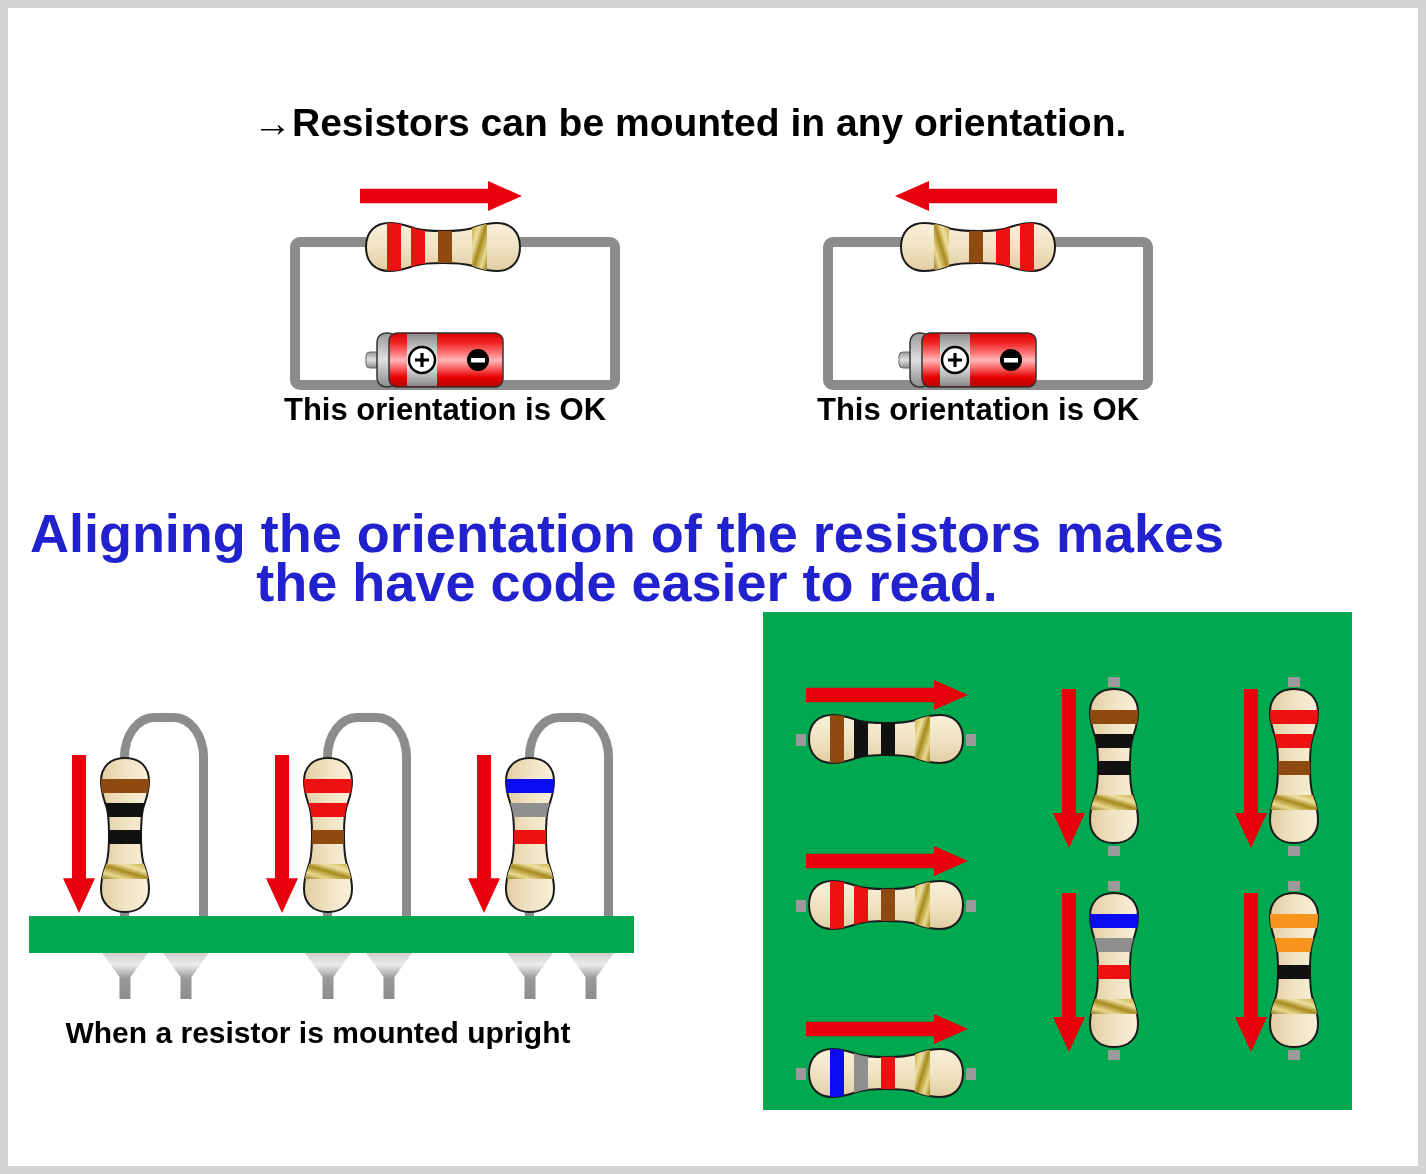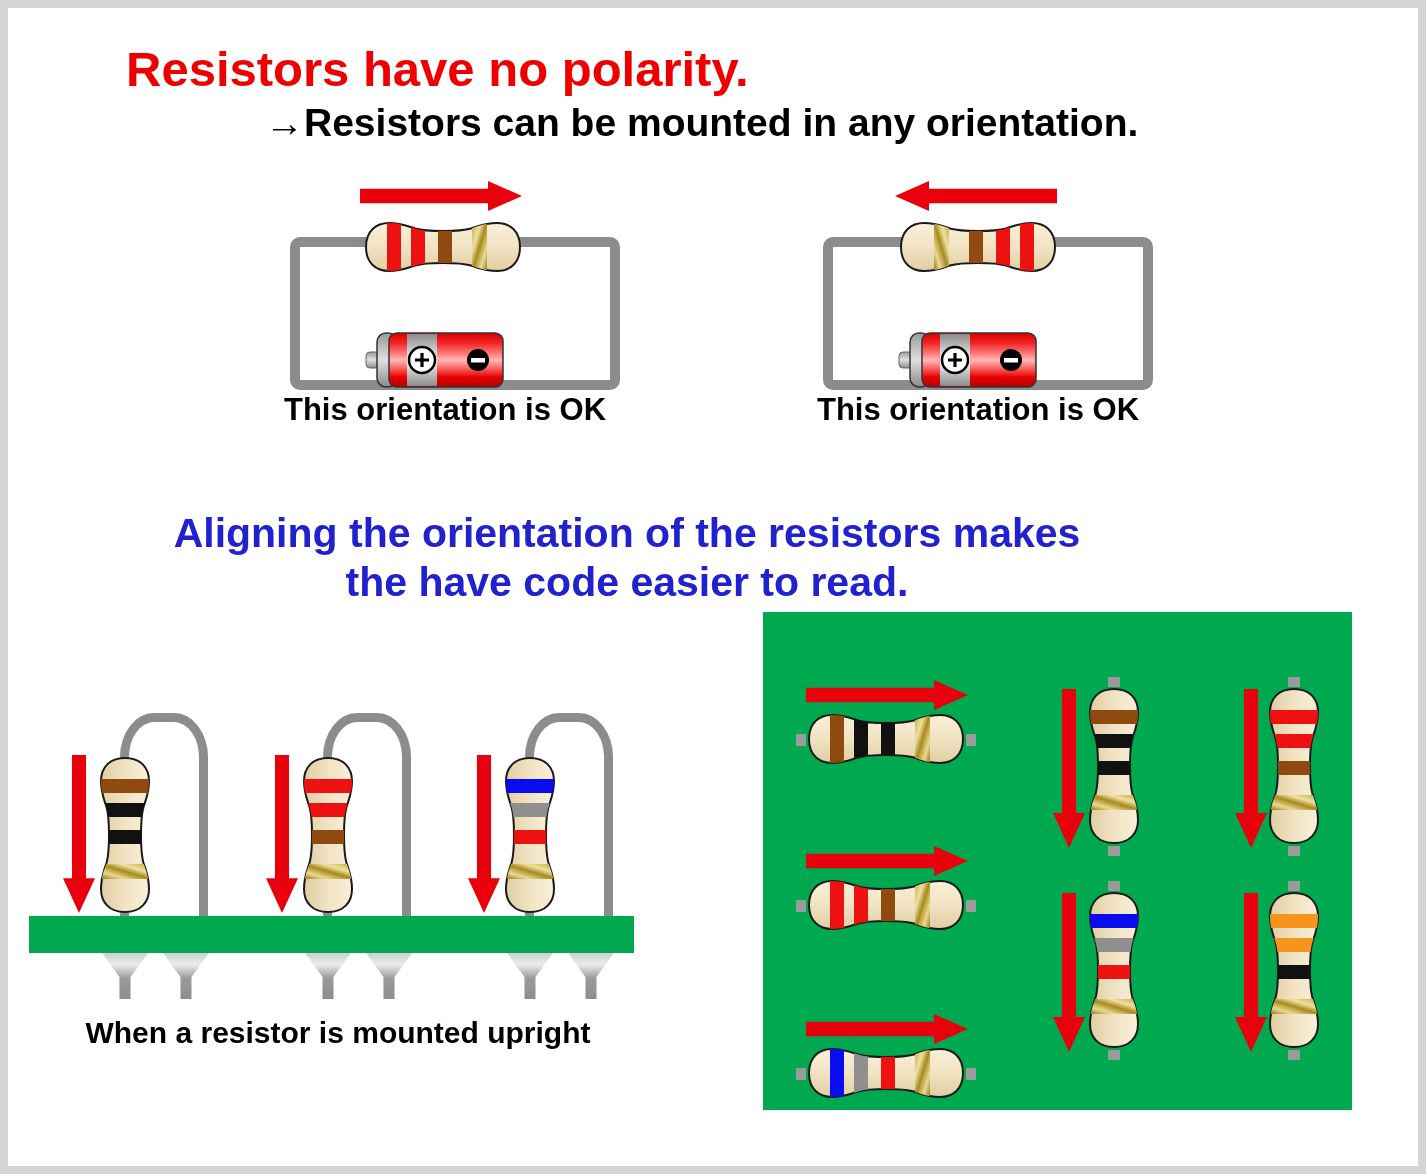--- a/index.html
+++ b/index.html
@@ -6,21 +6,21 @@
     --page-border:#d4d4d4; --green:#00a94f; --arrow:#e8000d; --wire:#8c8c8c;
     --lead:#9b9b9b; --title-red:#ee0000; --blue:#2121cd;
   }
   html,body{margin:0;padding:0;background:#fff;}
   .page{position:relative;width:1426px;height:1174px;background:#ffffff;overflow:hidden;
         font-family:"Liberation Sans","DejaVu Sans",sans-serif;font-weight:bold;color:#000;}
   .frame{position:absolute;inset:0;border:8px solid var(--page-border);pointer-events:none;z-index:60;}
   .abs{position:absolute;}
   .title{font-size:49px;line-height:54px;color:var(--title-red);white-space:nowrap;}
   .subtitle{font-size:39px;line-height:46px;color:#000;white-space:nowrap;}
-  .blueheading{width:1254px;text-align:center;color:var(--blue);font-size:41px;line-height:49px;}
+  .blueheading{width:1254px;text-align:center;color:var(--blue);font-size:54px;line-height:49px;}
   .oklabel{width:404px;text-align:center;font-size:31px;white-space:nowrap;}
   .caption{text-align:center;font-size:30px;white-space:nowrap;}
   .wire{border:10px solid var(--wire);border-radius:10px;z-index:1;}
   .arrow{background:var(--arrow);z-index:10;}
   .arrow-r{clip-path:polygon(0 26%,79% 26%,79% 0,100% 50%,79% 100%,79% 74%,0 74%);}
   .arrow-l{clip-path:polygon(100% 26%,21% 26%,21% 0,0 50%,21% 100%,21% 74%,100% 74%);}
   .arrow-d{clip-path:polygon(28% 0,72% 0,72% 78%,100% 78%,50% 100%,0 78%,28% 78%);}
   .resistor{z-index:5;}
   .battery{z-index:4;}
   .board{background:var(--green);z-index:2;}
@@ -31,22 +31,21 @@
         clip-path:polygon(0 0,100% 0,62% 52%,62% 100%,38% 100%,38% 52%);}
   .stub{background:var(--lead);z-index:3;}
   .panel-item{position:absolute;}
 </style>
 </head>
 <body>
 
 <div class="page">
   <div class="frame"></div>
 
-  <div class="abs title" style="left:126px;top:42px;">Resistors have no polarity.</div>
-  <div class="abs subtitle" style="left:265px;top:100px;">→Resistors can be mounted in any orientation.</div>
+  <div class="abs subtitle" style="left:253px;top:100px;">→Resistors can be mounted in any orientation.</div>
 
   <div class="abs wire" style="left:290px;top:237px;width:310px;height:133px;"></div>
   <div class="abs arrow arrow-r" style="left:360px;top:181px;width:162px;height:30px;"></div>
   <div class="abs resistor" style="left:363px;top:222px;width:160px;height:50px;"><svg width="160" height="50" viewBox="0 0 160 50">
         <defs>
           <linearGradient id="bodyrz0" x1="0" y1="0" x2="0" y2="1">
             <stop offset="0" stop-color="#f9f0da"></stop>
             <stop offset="0.5" stop-color="#f1e3c3"></stop>
             <stop offset="1" stop-color="#e0cda2"></stop>
           </linearGradient>
@@ -248,21 +247,21 @@
   <div class="abs arrow arrow-d" style="left:63px;top:755px;width:32px;height:158px;"></div>
   <div class="abs arrow arrow-d" style="left:266px;top:755px;width:32px;height:158px;"></div>
   <div class="abs arrow arrow-d" style="left:468px;top:755px;width:32px;height:158px;"></div>
 
   <div class="abs cone" style="left:102px;top:953px;"></div>
   <div class="abs cone" style="left:163px;top:953px;"></div>
   <div class="abs cone" style="left:305px;top:953px;"></div>
   <div class="abs cone" style="left:366px;top:953px;"></div>
   <div class="abs cone" style="left:507px;top:953px;"></div>
   <div class="abs cone" style="left:568px;top:953px;"></div>
-  <div class="abs caption" style="left:32px;top:1016px;width:612px;">When a resistor is mounted upright</div>
+  <div class="abs caption" style="left:12px;top:1016px;width:612px;">When a resistor is mounted upright</div>
 
   <div class="abs board" style="left:763px;top:612px;width:589px;height:498px;">
 
     <div class="panel-item stub" style="left:33px;top:122px;width:10px;height:12px;"></div>
     <div class="panel-item stub" style="left:203px;top:122px;width:10px;height:12px;"></div>
     <div class="panel-item arrow arrow-r" style="left:43px;top:68px;width:162px;height:30px;"></div>
     <div class="panel-item resistor" style="left:43px;top:102px;width:160px;height:50px;"><svg width="160" height="50" viewBox="0 0 160 50">
           <defs>
             <linearGradient id="bodyrz5" x1="0" y1="0" x2="0" y2="1">
               <stop offset="0" stop-color="#f9f0da"></stop>

